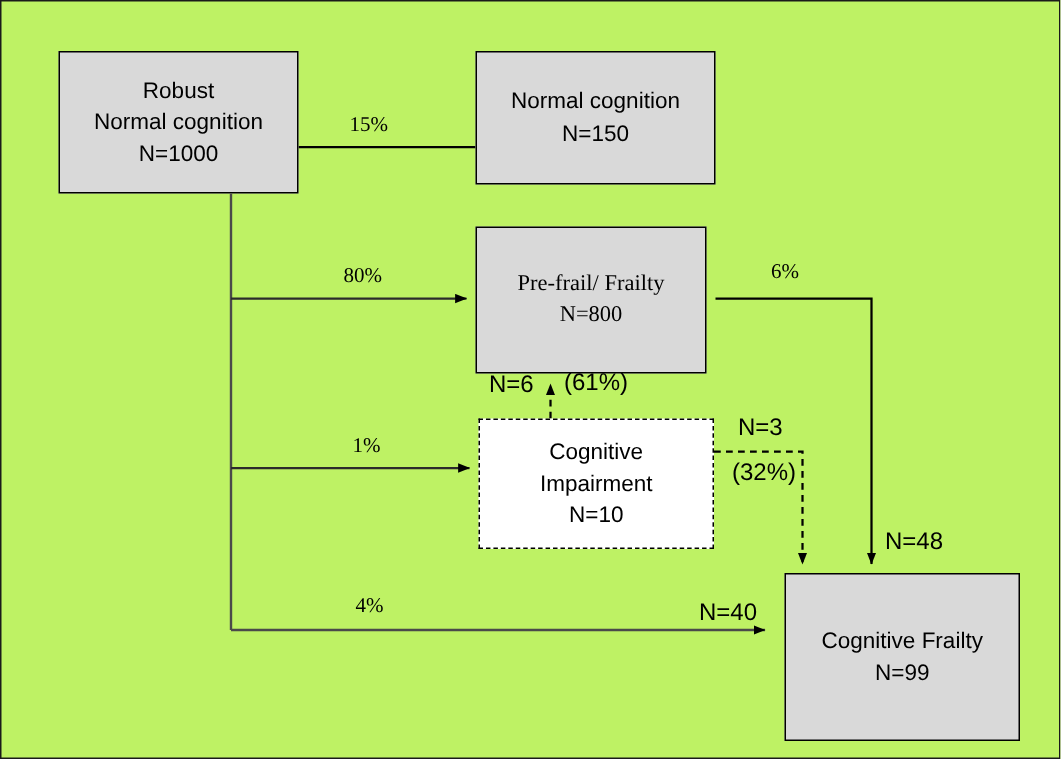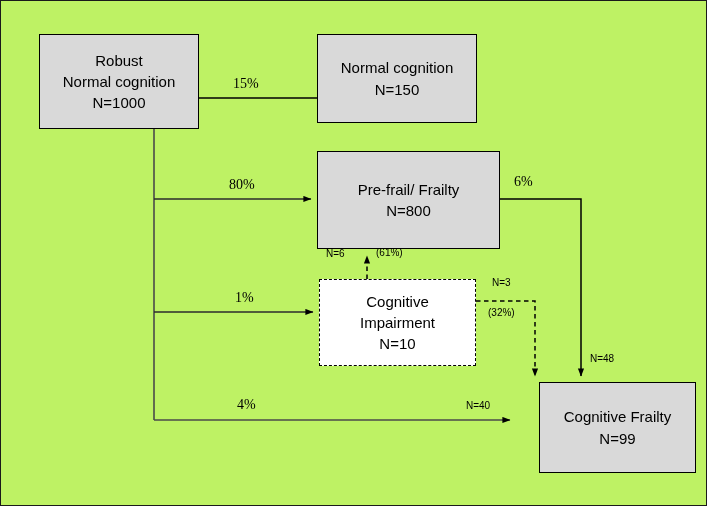--- a/index.html
+++ b/index.html
@@ -44,21 +44,21 @@
     background: #ffffff;
     border: 1.6px dashed #000000;
   }
   .node-line {
     display: block;
     white-space: nowrap;
   }
   .edge-label {
     position: absolute;
     color: #000000;
-    font-size: 10px;
+    font-size: 16px;
     white-space: nowrap;
     line-height: 1;
   }
   .edge-label.serif {
     font-family: "Liberation Serif", serif;
     font-size: 14px;
   }
 </style>
 </head>
 <body>
@@ -96,32 +96,32 @@
     <span class="node-line">Robust</span>
     <span class="node-line">Normal cognition</span>
     <span class="node-line">N=1000</span>
   </div>
 
   <div class="node-box solid" style="left:316px; top:33px; width:160px; height:89px;">
     <span class="node-line">Normal cognition</span>
     <span class="node-line">N=150</span>
   </div>
 
-  <div class="node-box solid" style="left:316px; top:150px; width:183px; height:98px;">
+  <div class="node-box solid" style="left:316px; top:150px; width:154px; height:98px;font-family:Liberation Serif, serif;">
     <span class="node-line">Pre-frail/ Frailty</span>
     <span class="node-line">N=800</span>
   </div>
 
   <div class="node-box dashed" style="left:318px; top:278px; width:157px; height:87px;">
     <span class="node-line">Cognitive</span>
     <span class="node-line">Impairment</span>
     <span class="node-line">N=10</span>
   </div>
 
-  <div class="node-box solid" style="left:538px; top:381px; width:157px; height:91px;">
+  <div class="node-box solid" style="left:522px; top:381px; width:157px; height:112px;">
     <span class="node-line">Cognitive Frailty</span>
     <span class="node-line">N=99</span>
   </div>
 
   <span class="edge-label serif" style="left:232px; top:76px;">15%</span>
 
   <span class="edge-label serif" style="left:228px; top:177px;">80%</span>
 
   <span class="edge-label serif" style="left:234px; top:290px;">1%</span>
 

